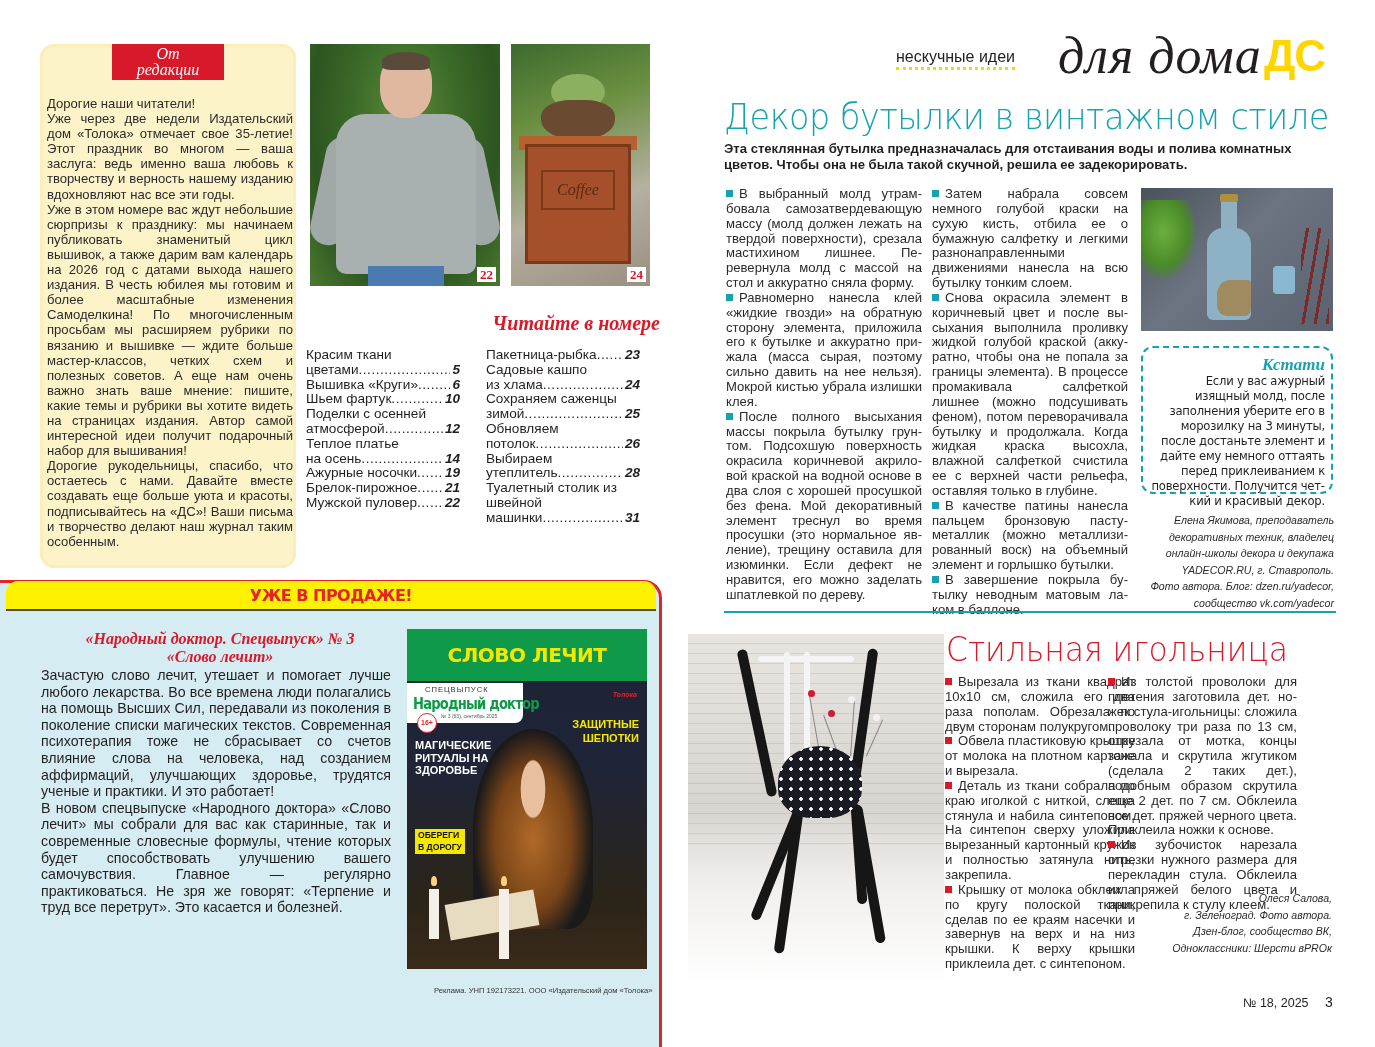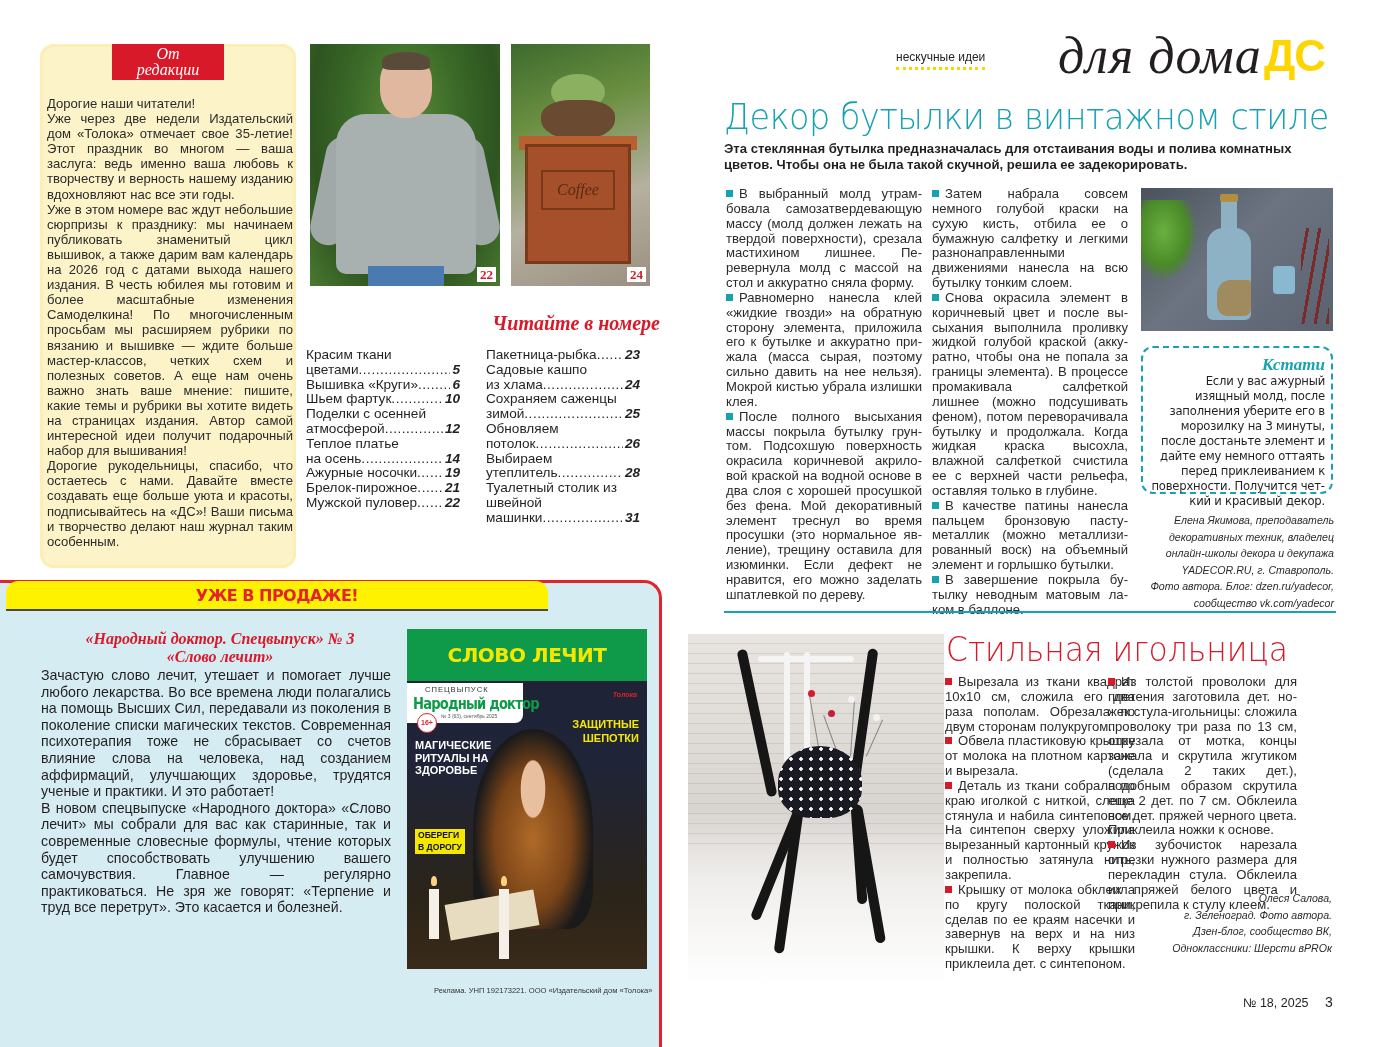--- a/index.html
+++ b/index.html
@@ -58,21 +58,21 @@
   .contents-col.right { left: 486px; width: 154px; }
   .toc-item { display: block; }
   .toc-line { display: flex; align-items: baseline; }
   .toc-line .t { white-space: nowrap; }
   .toc-line .dots { flex: 1; overflow: hidden; white-space: nowrap; letter-spacing: 0.5px; }
   .toc-line .dots::before { content: "................................................................"; }
   .toc-line .pg { font-weight: bold; font-style: italic; padding-left: 2px; }
 
   
   .section-label {
-    position: absolute; left: 896px; top: 48px; font-size: 12px; color: #231f20;
+    position: absolute; left: 896px; top: 48px; font-size: 16px; color: #231f20;
     border-bottom: 3px dotted #f5d800; padding-bottom: 1px; line-height: 18px;
   }
   .section-big {
     position: absolute; left: 1058px; top: 28px; font-family: "Liberation Serif", serif;
     font-style: italic; font-size: 52px; line-height: 56px; color: #231f20; letter-spacing: 1px;
   }
   .section-logo {
     position: absolute; left: 1264px; top: 34px; font-family: "Liberation Sans", sans-serif;
     font-weight: bold; font-size: 44px; line-height: 44px; color: #ffd500; letter-spacing: -1px;
   }
@@ -142,21 +142,21 @@
   .footer-issue { position: absolute; left: 1243px; top: 996px; font-size: 12.5px; color: #231f20; }
   .footer-page { position: absolute; left: 1325px; top: 994px; font-size: 14px; color: #231f20; }
 
   
   .ad-frame {
     position: absolute; left: 0; top: 580px; width: 662px; height: 480px;
     border: 3px solid #e3222b; border-bottom: none; border-left: none; border-radius: 0 18px 0 0;
     background: #d6ecf3;
   }
   .ad-banner {
-    position: absolute; left: 6px; top: 581px; width: 542px; height: 30px;
+    position: absolute; left: 6px; top: 581px; width: 650px; height: 30px;
     background: #fff200; border-radius: 12px 12px 0 0; border-bottom: 2px solid #4a4a4a;
     text-align: center; font-weight: bold; font-size: 16px; line-height: 30px; color: #e3222b;
     font-family: "DejaVu Sans", sans-serif; letter-spacing: -0.5px; transform-origin: center;
   }
   .ad-title {
     position: absolute; left: 40px; top: 630px; width: 360px; text-align: center;
     font-family: "Liberation Serif", serif; font-style: italic; font-weight: bold; font-size: 16px; line-height: 18px; color: #d7192a;
   }
   .ad-text {
     position: absolute; left: 41px; top: 667px; width: 350px; font-size: 14.2px; line-height: 16.6px; color: #231f20; text-align: justify;

